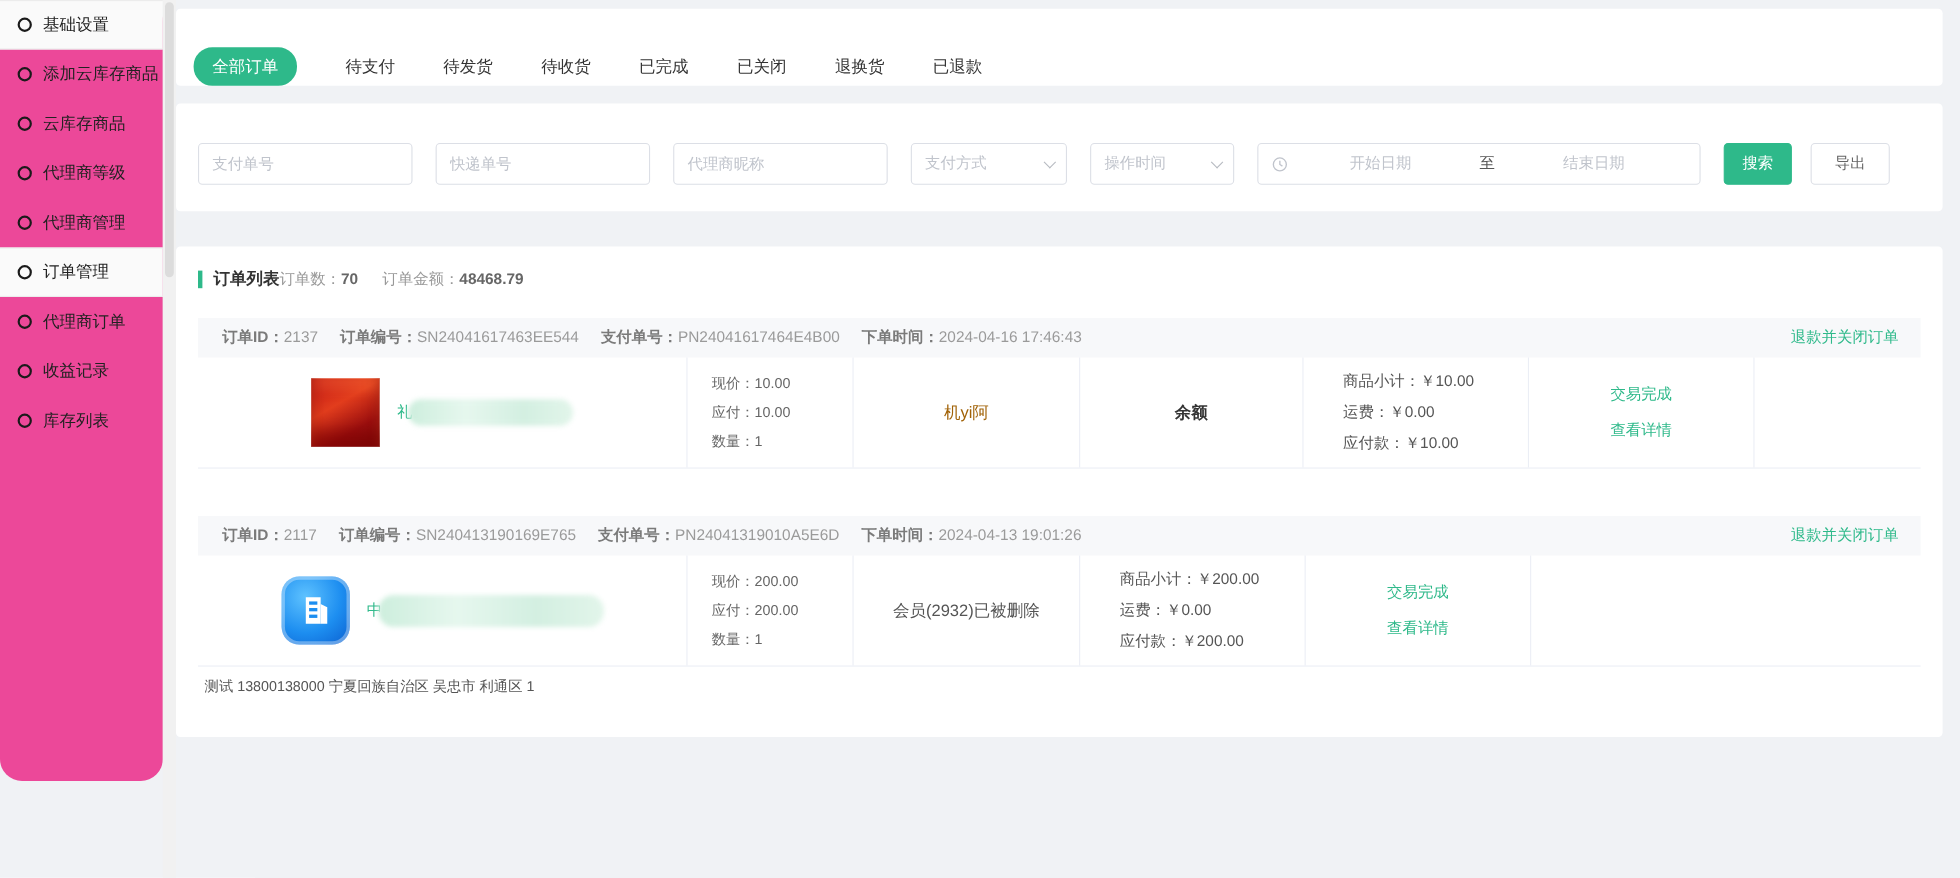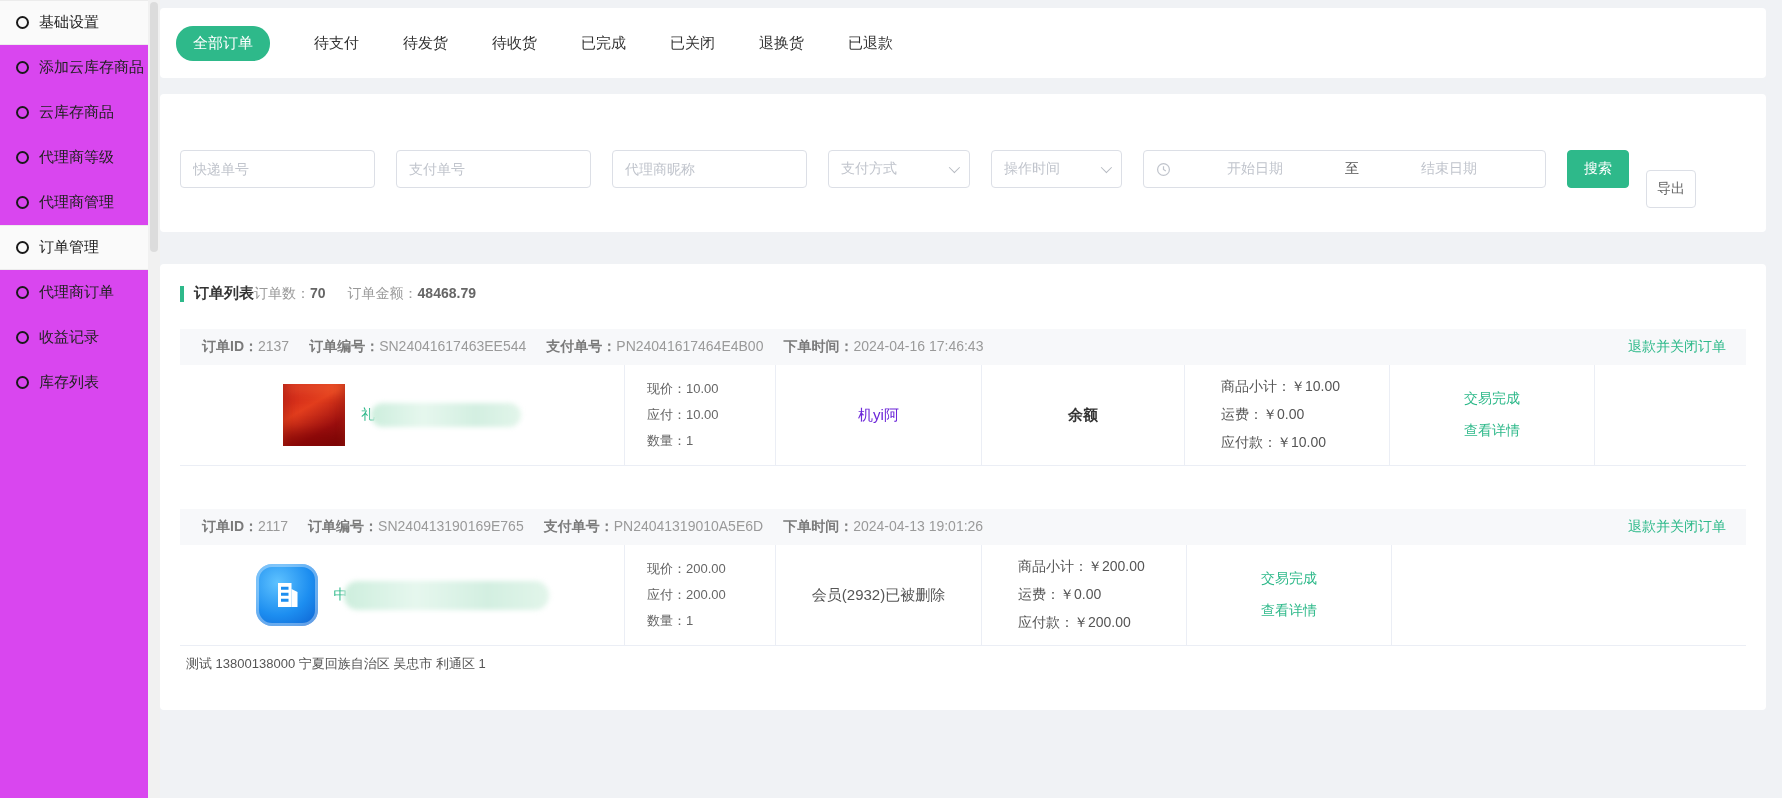--- a/index.html
+++ b/index.html
@@ -1,51 +1,51 @@
 <!DOCTYPE html>
 <html><head>
 <meta charset="utf-8">
 <style>
   * { margin:0; padding:0; box-sizing:border-box; }
   html,body { width:1782px; height:798px; overflow:hidden; }
   body { font-family:"Liberation Sans","DejaVu Sans",sans-serif; background:#f0f2f5; color:#333; }
   .app { position:relative; width:1782px; height:798px; }
 
   
-  .sidebar { position:absolute; left:0; top:0; width:148px; height:798px; background:#d946ef; z-index:2; }
+  .sidebar { position:absolute; left:0; top:0; width:148px; height:710px; background:#ec4899; z-index:2;border-radius:20px; }
   .side-scrollbar { position:absolute; left:148px; top:0; width:12px; height:798px; background:#f1f1f1; z-index:2; }
   .side-scrollbar .thumb { width:8px; margin:2px auto 0; height:250px; background:#dcdcdc; border-radius:4px; }
   .side-item { display:flex; align-items:center; gap:10px; height:45px; padding:0 0 0 16px; font-size:15px; color:#222; cursor:pointer; }
   .side-item.boxed { background:#fafafa; border-top:1px solid #ececec; border-bottom:1px solid #ececec; }
   .circle-icon { width:13px; height:13px; border:2px solid #1a1a1a; border-radius:50%; flex:0 0 auto; }
 
   
   .main { position:absolute; left:160px; top:0; width:1606px; height:798px; }
   .card { background:#fff; border-radius:4px; }
 
-  .tabs-card { margin-top:8px; height:70px; display:flex; align-items:center; padding:0 16px; }
+  .tabs-card { margin-top:8px; height:70px; display:flex; align-items:flex-end; padding:0 16px; }
   .tabs { display:flex; align-items:center; gap:44px; }
   .tab { font-size:15px; color:#333; cursor:pointer; white-space:nowrap; }
   .tab.active { background:#2eb98a; color:#fff; border-radius:17px; padding:8px 17px; }
 
   .filter-card { margin-top:16px; padding:36px 20px 24px; }
   .filter-row { display:flex; align-items:center; gap:21px; }
   .filter-row + .filter-row { margin-top:30px; }
   .f-input { width:195px; height:38px; border:1px solid #dcdfe6; border-radius:4px; padding:0 12px; font-size:14px; color:#333; outline:none; font-family:inherit; }
   .f-input::placeholder { color:#c0c4cc; }
   .f-select { width:142px; height:38px; border:1px solid #dcdfe6; border-radius:4px; display:flex; align-items:center; justify-content:space-between; padding:0 12px; font-size:14px; color:#c0c4cc; cursor:pointer; }
   .f-select.narrow { width:131px; }
   .chev { width:8px; height:8px; border-right:1px solid #b6bac1; border-bottom:1px solid #b6bac1; transform:rotate(45deg) translateY(-2px); }
   .daterange { width:403px; height:38px; border:1px solid #dcdfe6; border-radius:4px; display:flex; align-items:center; padding:0 12px; font-size:14px; }
   .daterange .ph { flex:1; text-align:center; color:#c0c4cc; }
   .daterange .sep { color:#555; padding:0 6px; }
   .clock-icon { width:15px; height:15px; flex:0 0 auto; }
   .btn { height:38px; border-radius:4px; font-size:14px; display:flex; align-items:center; justify-content:center; cursor:pointer; }
   .btn-search { width:62px; background:#2eb98a; color:#fff; border:1px solid #2eb98a; }
-  .btn-export { width:50px; background:#fff; color:#666; border:1px solid #dcdfe6; margin-left:-4px;margin-top:40px; }
+  .btn-export { width:72px; background:#fff; color:#666; border:1px solid #dcdfe6; margin-left:-4px; }
 
   .list-card { margin-top:32px; padding:20px 20px 0; height:446px; overflow:hidden; }
   .list-head { display:flex; align-items:center; margin-bottom:26px; }
   .green-bar { width:4px; height:16px; background:#2eb98a; margin-right:10px; }
   .list-title { font-size:15px; font-weight:bold; color:#333; }
   .list-stats { font-size:14px; color:#999; display:flex; gap:22px; }
   .list-stats b { color:#666; }
 
   
   .order { margin-bottom:28px; }
@@ -57,21 +57,21 @@
 
   .order-body { display:flex; align-items:stretch; min-height:100px; }
   .col { border-right:1px solid #ebeef5; display:flex; flex-direction:column; justify-content:center; }
   .col-product { flex:0 0 445px; flex-direction:row; align-items:center; gap:16px; padding:12px 10px 12px 10px; }
   .col-price { flex:0 0 151px; padding-left:22px; font-size:13px; color:#666; gap:8px; }
   .col-buyer { flex:0 0 206px; align-items:center; font-size:15px; }
   .col-pay { flex:0 0 203px; align-items:center; font-size:15px; font-weight:bold; color:#333; gap:10px; }
   .col-total { flex:0 0 205px; padding-left:36px; font-size:14px; color:#555; gap:10px; }
   .col-action { flex:0 0 205px; align-items:center; gap:14px; }
   .col-empty { flex:1 1 auto; border-right:none; }
-  .buyer-green { color:#6d28d9; font-weight:500; }
+  .buyer-green { color:#a16207; font-weight:500; }
   .buyer-gray { color:#555; }
   .action-link { color:#2eb98a; font-size:14px; cursor:pointer; }
 
   .prod-img { width:62px; height:62px; flex:0 0 auto; }
   .prod-img.red { background:linear-gradient(150deg,#c01515 0%,#e23d1d 38%,#9c0f0f 72%,#7e0b0b 100%); box-shadow:inset 0 -14px 14px rgba(120,0,0,.55), inset 0 10px 10px rgba(255,120,60,.35); }
   .prod-img.blue { background:radial-gradient(circle at 35% 30%,#5ec2ff 0%,#1d8ef0 55%,#0b5fd0 100%); border-radius:26%; display:flex; align-items:center; justify-content:center; box-shadow:inset 0 0 0 3px rgba(255,255,255,.35); }
   .prod-name { display:flex; align-items:center; }
   .prod-char { color:#2eb98a; font-size:14px; }
   .blur-blob { height:24px; width:150px; margin-left:-4px; border-radius:14px; background:linear-gradient(90deg,#cdeedd,#e6f7ee 35%,#d3efe1 70%,#e2f5ea); filter:blur(2.5px); }
   .blur-blob.big { width:205px; height:29px; }
@@ -136,22 +136,22 @@
         <span class="tab">待收货</span>
         <span class="tab">已完成</span>
         <span class="tab">已关闭</span>
         <span class="tab">退换货</span>
         <span class="tab">已退款</span>
       </div>
     </section>
 
     <section class="card filter-card">
       <div class="filter-row">
+        <input class="f-input" placeholder="支付单号" style="">
         <input class="f-input" placeholder="快递单号" style="">
-        <input class="f-input" placeholder="支付单号" style="">
         <input class="f-input" placeholder="代理商昵称" style="">
         <div class="f-select">
           <span>支付方式</span>
           <i class="chev"></i>
         </div>
         <div class="f-select narrow">
           <span>操作时间</span>
           <i class="chev"></i>
         </div>
         <div class="daterange">

